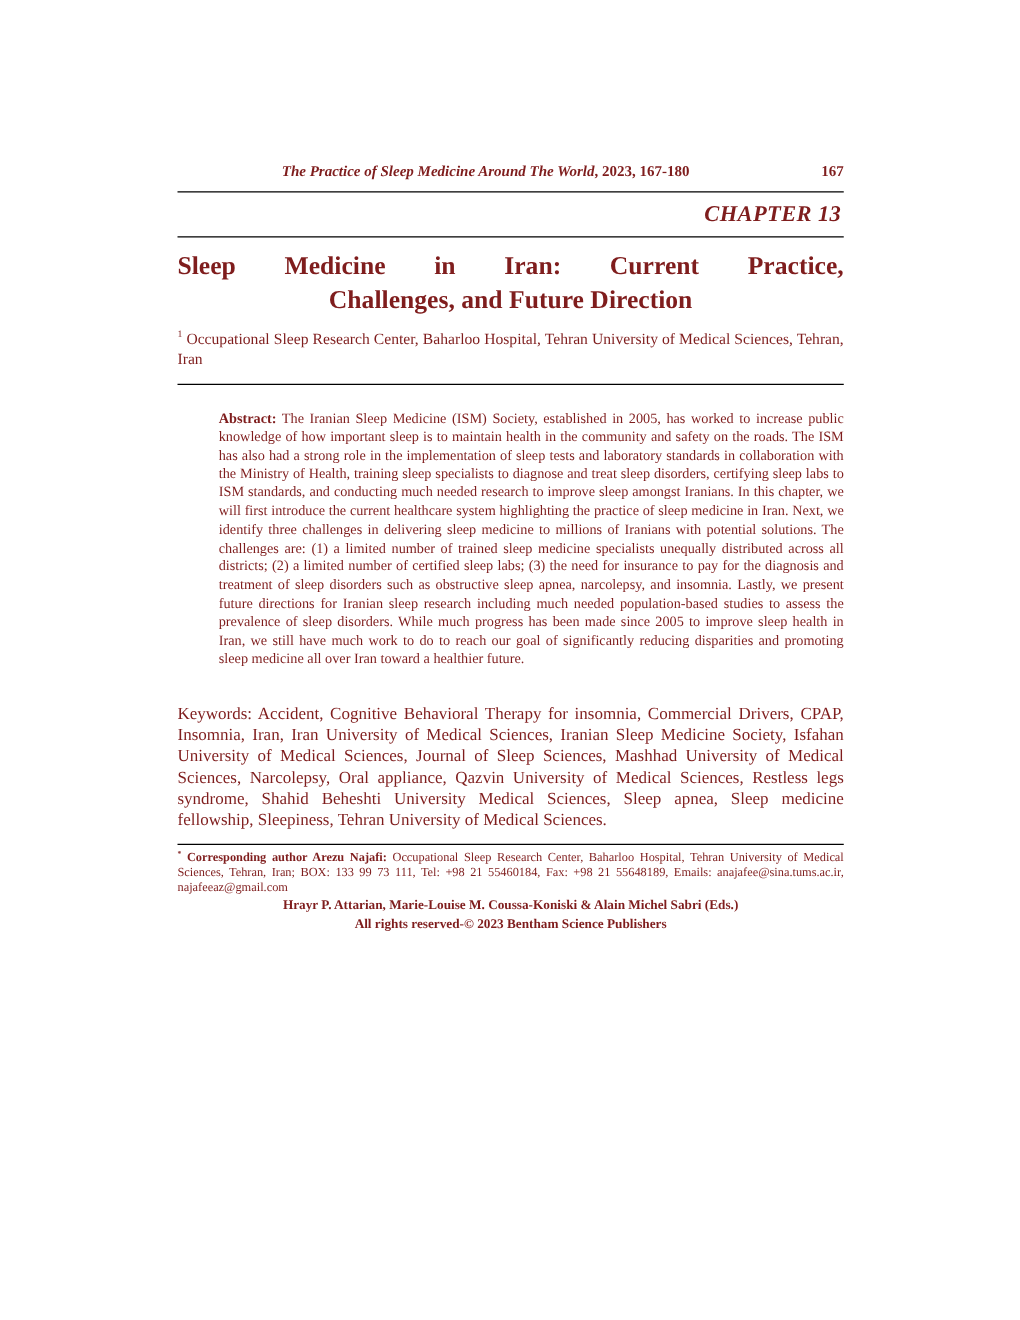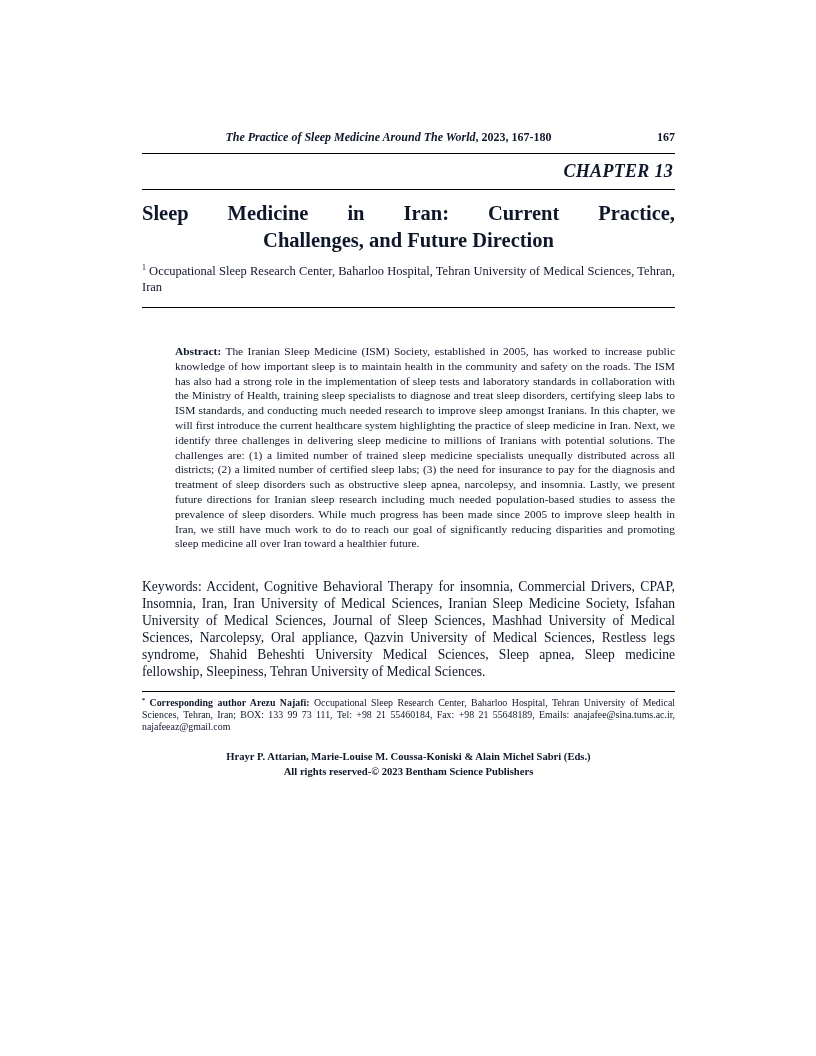--- a/index.html
+++ b/index.html
@@ -5,21 +5,21 @@
   html, body { margin: 0; padding: 0; background: #ffffff; }
   .page {
     position: relative;
     width: 816px;
     height: 1056px;
     margin: 0 auto;
     background: #ffffff;
     box-sizing: border-box;
     padding: 130px 141px 0 142px;
     font-family: "Liberation Serif", "DejaVu Serif", serif;
-    color: #0f172a;
+    color: #7f1d1d;
   }
   
   .running-header {
     display: flex;
     align-items: baseline;
     font-size: 12px;
     font-weight: bold;
     padding-bottom: 8px;
     border-bottom: 1.5px solid #000;
   }
@@ -71,21 +71,21 @@
   .affiliation {
     margin: 0 0 7px 0;
     font-size: 12.5px;
     line-height: 16px;
     text-align: justify;
   }
   .affiliation sup.marker { font-weight: normal; }
 
   
   .abstract {
-    margin: 36px 0 0 33px;
+    margin: 20px 0 0 33px;
     font-size: 11.4px;
     line-height: 14.8px;
     text-align: justify;
   }
   .abstract .label { font-weight: bold; }
 
   
   .keywords {
     margin-top: 27px;
     font-size: 13.6px;
@@ -101,21 +101,21 @@
     padding-top: 5px;
     font-size: 9.9px;
     line-height: 12px;
     text-align: justify;
   }
   .footnote .bold { font-weight: bold; }
   .footnote sup.marker { font-weight: bold; }
 
   
   .footer {
-    margin-top: 17px;
+    margin-top: 1px;
     text-align: center;
     font-size: 10.6px;
     font-weight: bold;
     line-height: 14.5px;
   }
 </style>
 </head>
 <body>
 
 <div class="page">

